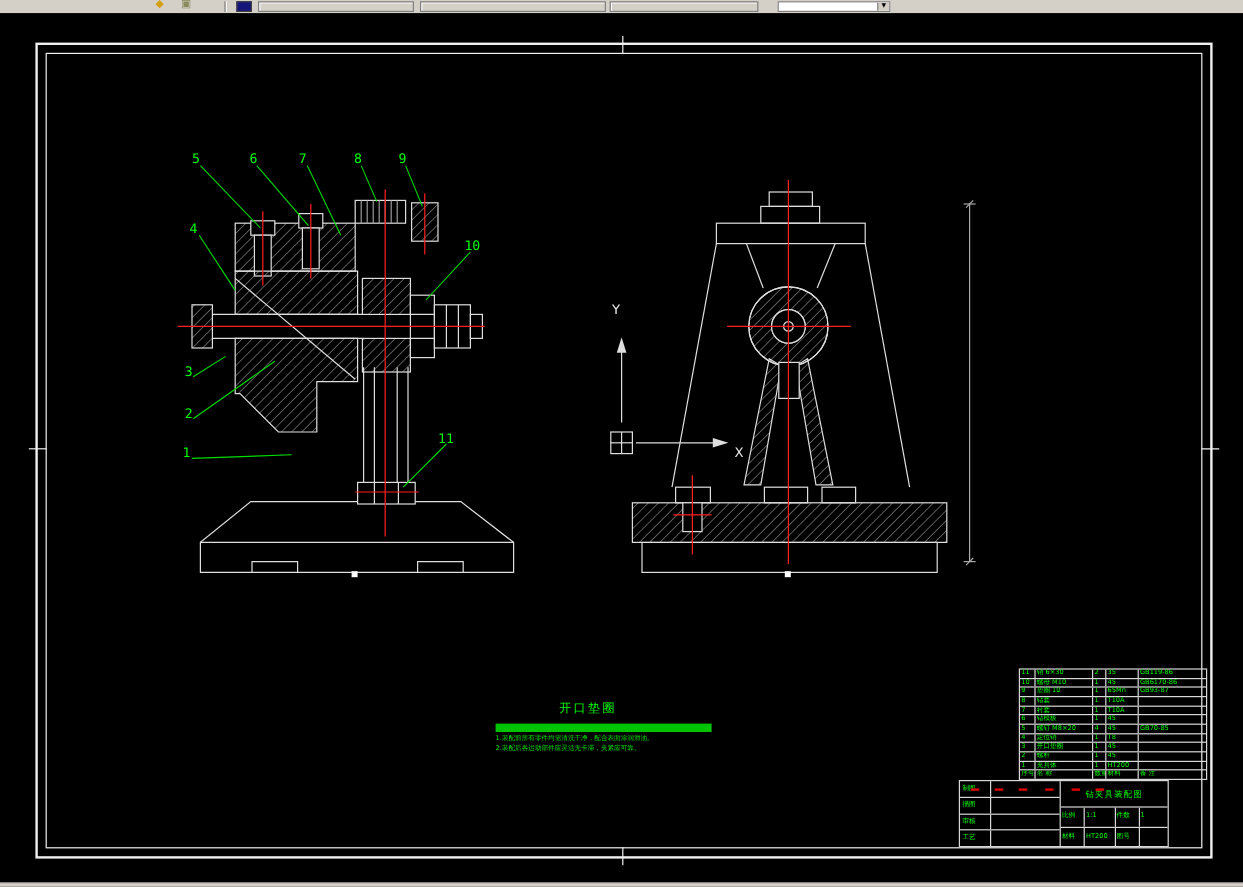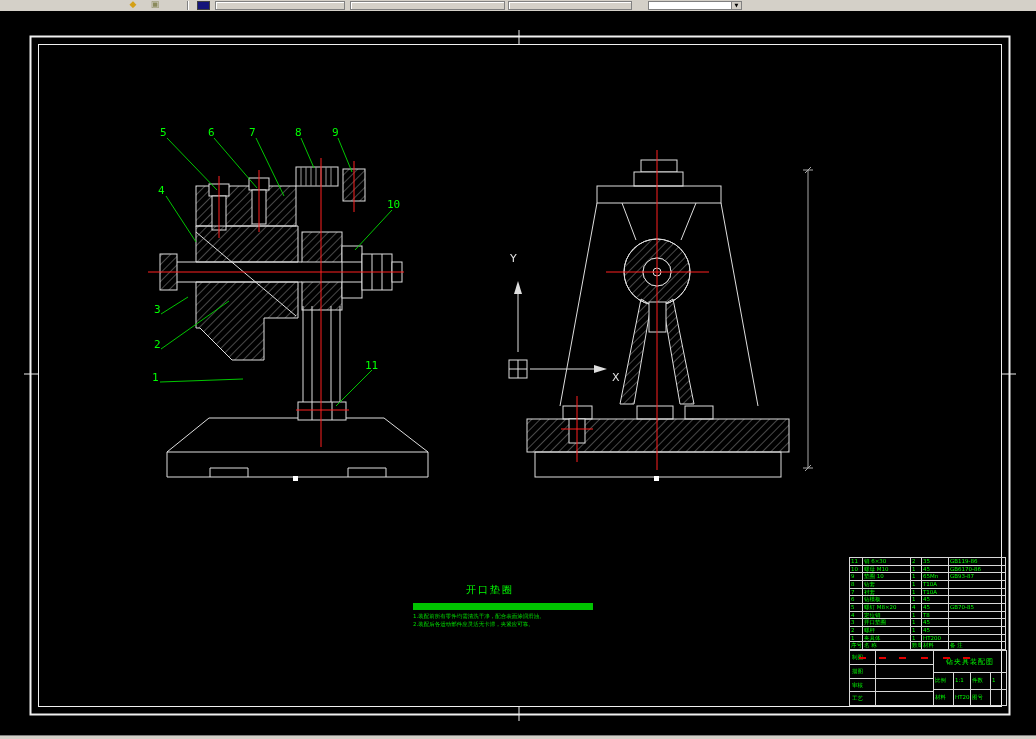--- a/index.html
+++ b/index.html
@@ -32,21 +32,21 @@
   .bom-row{flex:1;display:flex;border-top:1px solid #d8d8d8;min-height:0;}
   .bom-row:first-child{border-top:none;}
   .bom-cell{border-left:1px solid #d8d8d8;overflow:hidden;white-space:nowrap;color:#00ff00;font-size:5.5px;line-height:6.5px;padding-left:1px;box-sizing:border-box;}
   .bom-cell.c0{width:12px;border-left:none;}
   .bom-cell.c1{width:48px;}
   .bom-cell.c2{width:11px;}
   .bom-cell.c3{width:27px;}
   .bom-cell.c4{flex:1;}
 
   
-  .tb{position:absolute;left:849px;top:650px;width:158px;height:56px;border:1px solid #d8d8d8;box-sizing:border-box;display:flex;}
+  .tb{position:absolute;left:799px;top:650px;width:175px;height:56px;border:1px solid #d8d8d8;box-sizing:border-box;display:flex;}
   .tb-leftzone{width:83px;display:flex;flex-direction:column;border-right:1px solid #d8d8d8;}
   .tb-lrow{flex:1;display:flex;border-top:1px solid #d8d8d8;min-height:0;}
   .tb-lrow:first-child{border-top:none;}
   .tb-label{width:26px;border-right:1px solid #d8d8d8;color:#00ff00;font-size:5.5px;line-height:12px;padding-left:2px;box-sizing:border-box;overflow:hidden;}
   .tb-val{flex:1;color:#00ff00;font-size:5.5px;line-height:12px;overflow:hidden;}
   .tb-rightzone{flex:1;display:flex;flex-direction:column;}
   .tb-title{height:24px;border-bottom:1px solid #d8d8d8;color:#00ff00;font-size:7px;display:flex;align-items:center;justify-content:center;letter-spacing:1px;overflow:hidden;}
   .tb-fieldswrap{flex:1;display:flex;flex-wrap:wrap;}
   .tb-field{width:50%;height:16px;display:flex;box-sizing:border-box;border-top:1px solid #d8d8d8;border-left:1px solid #d8d8d8;overflow:hidden;}
   .tb-field:nth-child(odd){border-left:none;}

